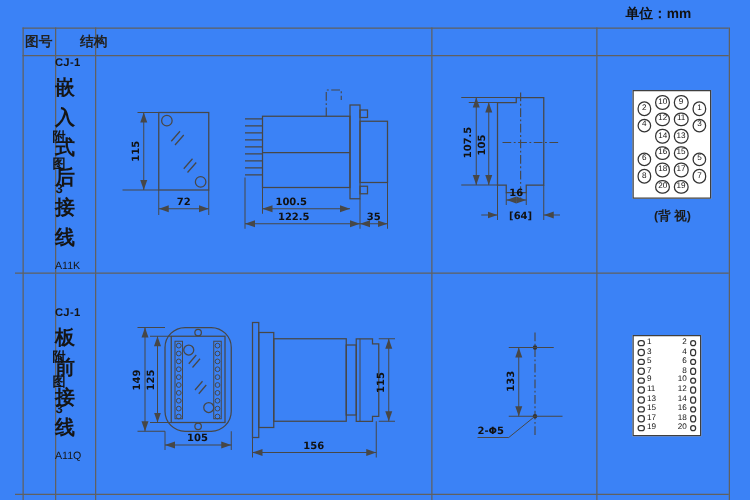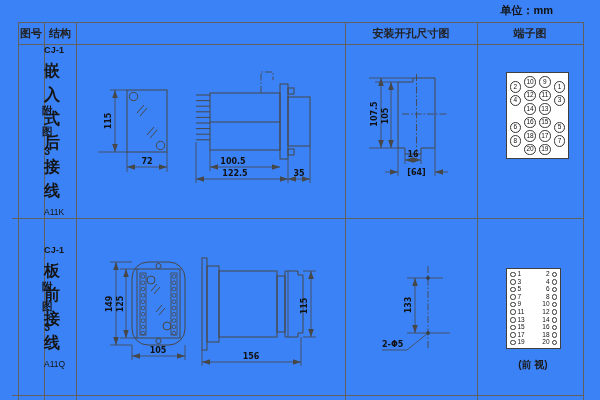--- a/index.html
+++ b/index.html
@@ -62,23 +62,21 @@
   <div class="hl" style="top:218px;left:12px;width:571px;"></div>
   <div class="hl" style="top:395px;left:12px;width:571px;"></div>
   <div class="vl" style="left:18px;"></div>
   <div class="vl" style="left:44px;"></div>
   <div class="vl" style="left:76px;"></div>
   <div class="vl" style="left:345px;"></div>
   <div class="vl" style="left:477px;"></div>
   <div class="vl" style="left:583px;"></div>
 
   <div class="hdr" style="left:18px;width:26px;">图号</div>
-  <div class="hdr" style="left:44px;width:32px;">结构</div>
-  <div class="hdr" style="left:345px;width:132px;">安装开孔尺寸图</div>
-  <div class="hdr" style="left:477px;width:106px;">端子图</div>
+  <div class="hdr" style="left:59px;width:32px;">结构</div>
 
   <div class="cellv" style="left:18px;top:44px;width:26px;height:174px;">
     <div class="fig">附图3</div>
   </div>
   <div class="cellv" style="left:44px;top:44px;width:32px;height:174px;">
     <div class="model">CJ-1</div>
     <div class="sname">嵌入式后接线</div>
     <div class="code">A11K</div>
   </div>
 
@@ -191,20 +189,21 @@
       </div>
       <div class="tcell c0"></div>
       <div class="tcell c1">
         <div class="tcirc mid">20</div>
       </div>
       <div class="tcell c2">
         <div class="tcirc mid">19</div>
       </div>
       <div class="tcell c3"></div>
     </div>
+  <div class="cap" style="left:498px;top:166px;">(背 视)</div>
 
   <div class="cellv" style="left:18px;top:218px;width:26px;height:177px;">
     <div class="fig">附图3</div>
   </div>
   <div class="cellv" style="left:44px;top:218px;width:32px;height:177px;">
     <div class="model">CJ-1</div>
     <div class="sname">板前接线</div>
     <div class="code">A11Q</div>
   </div>
 
@@ -333,15 +332,14 @@
         <span class="tn right">18</span>
         <span class="tc2"></span>
       </div>
       <div class="trow">
         <span class="tc2"></span>
         <span class="tn left">19</span>
         <span class="tn right">20</span>
         <span class="tc2"></span>
       </div>
     </div>
-  <div class="cap" style="left:493px;top:358px;">(前 视)</div>
 
 </div>
 
 </body></html>

